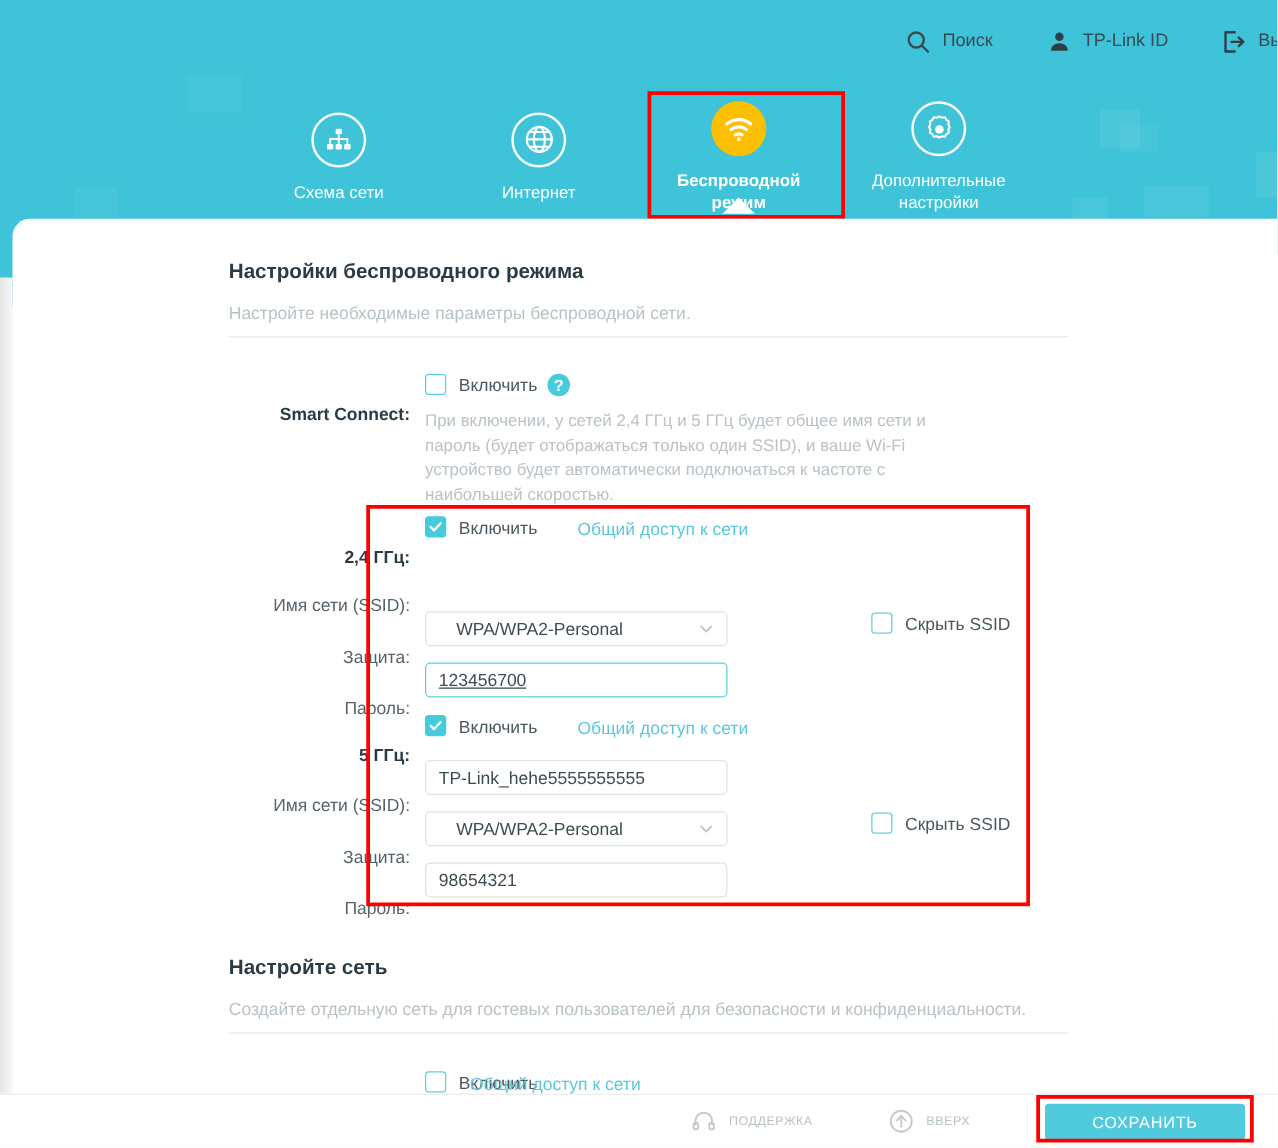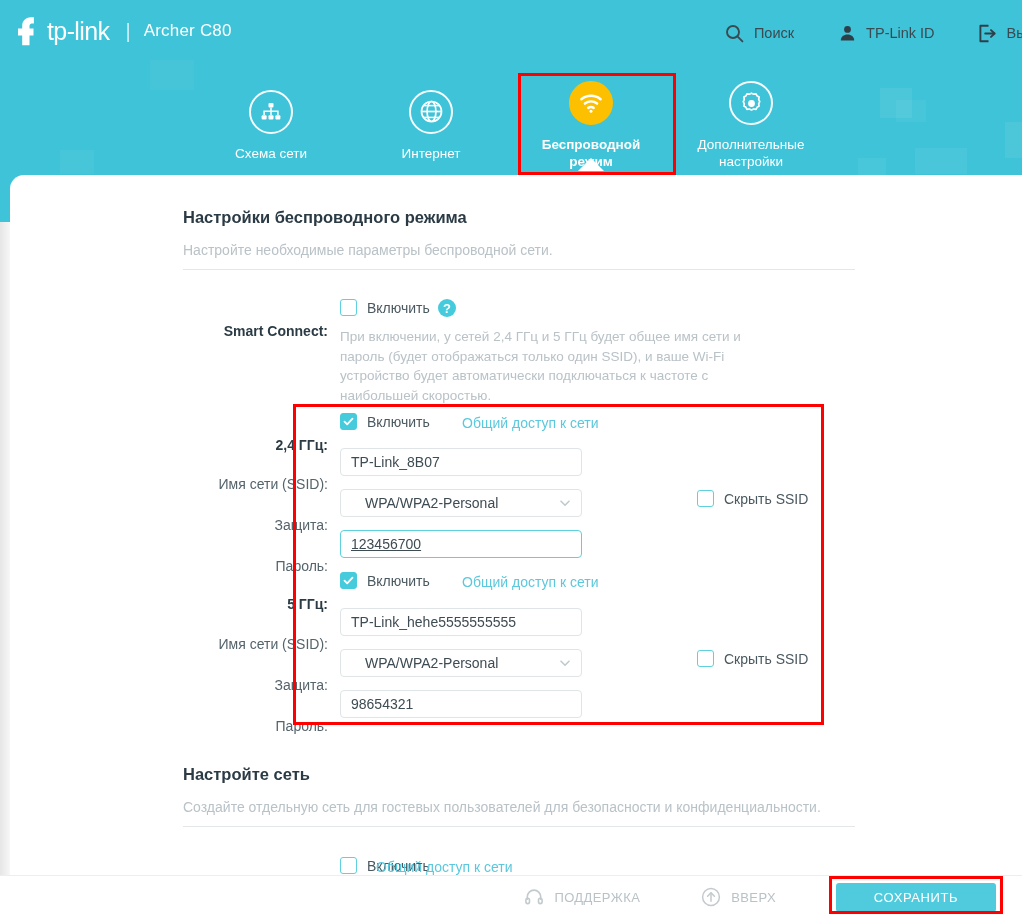--- a/index.html
+++ b/index.html
@@ -261,21 +261,21 @@
     position: absolute;
     left: 0; bottom: 0;
     width: 1022px; height: 43px;
     background: #ffffff;
     border-top: 1px solid #eceff0;
     display: flex; align-items: center; justify-content: flex-end;
   }
   .bb-item {
     display: flex; align-items: center;
     color: #b9c2c7;
-    font-size: 13px;
+    font-size: 10px;
     letter-spacing: 0.4px;
     margin-right: 60px;
     cursor: pointer;
   }
   .bb-item .bb-ico {
     width: 22px; height: 22px;
     display: inline-flex; align-items: center; justify-content: center;
     margin-right: 9px;
   }
   .save-btn {
@@ -302,28 +302,20 @@
     <div class="deco d1"></div>
     <div class="deco d2"></div>
     <div class="deco d3"></div>
     <div class="deco d4"></div>
     <div class="deco d5"></div>
     <div class="deco d6"></div>
     <div class="deco d7"></div>
   </div>
 
   <div class="topbar">
-    <div class="brand">
-      <svg class="tp-mark" viewBox="0 0 34 34">
-        <path d="M20.5 3.2c-4.6 0-8.3 3.7-8.3 8.3v3.1H8.0v7.0h4.2v9.6h7.3v-9.6h4.0v-7.0h-4.0v-2.9c0-1.3 1.0-2.3 2.3-2.3h2.1V3.2z" fill="#ffffff"></path>
-      </svg>
-      <span class="tp-word">tp-link</span>
-      <span class="brand-sep">|</span>
-      <span class="model">Archer C80</span>
-    </div>
 
     <div class="head-actions">
       <div class="head-item">
         <span class="hi-ico">
           <svg width="19" height="19" viewBox="0 0 19 19">
             <circle cx="8" cy="8" r="6" fill="none" stroke="#3a4a52" stroke-width="1.9"></circle>
             <line x1="12.4" y1="12.4" x2="17.4" y2="17.4" stroke="#3a4a52" stroke-width="1.9" stroke-linecap="round"></line>
           </svg>
         </span>
         <span>Поиск</span>
@@ -426,21 +418,20 @@
       <div class="cbox checked">
         <svg width="11" height="11" viewBox="0 0 11 11">
           <polyline points="1.5,5.6 4.2,8.3 9.5,2.6" fill="none" stroke="#ffffff" stroke-width="1.8" stroke-linecap="round" stroke-linejoin="round"></polyline>
         </svg>
       </div>
       <span class="cb-text">Включить</span>
     </div>
     <div class="link" style="left:452px; top:240px;">Общий доступ к сети</div>
 
     <div class="lbl" style="left:170px; top:279px; width:148px;">Имя сети (SSID):</div>
-    <div class="field" style="left:330px; top:273px; width:242px;">TP-Link_8B07</div>
 
     <div class="lbl" style="left:170px; top:320px; width:148px;">Защита:</div>
     <div class="select" style="left:330px; top:314px; width:242px;">
       <span>WPA/WPA2-Personal</span>
       <svg width="14" height="14" viewBox="0 0 14 14">
         <polyline points="3,5.2 7,9.2 11,5.2" fill="none" stroke="#c3cace" stroke-width="1.6" stroke-linecap="round" stroke-linejoin="round"></polyline>
       </svg>
     </div>
     <div class="cbwrap" style="left:687px; top:315px;">
       <div class="cbox"></div>

